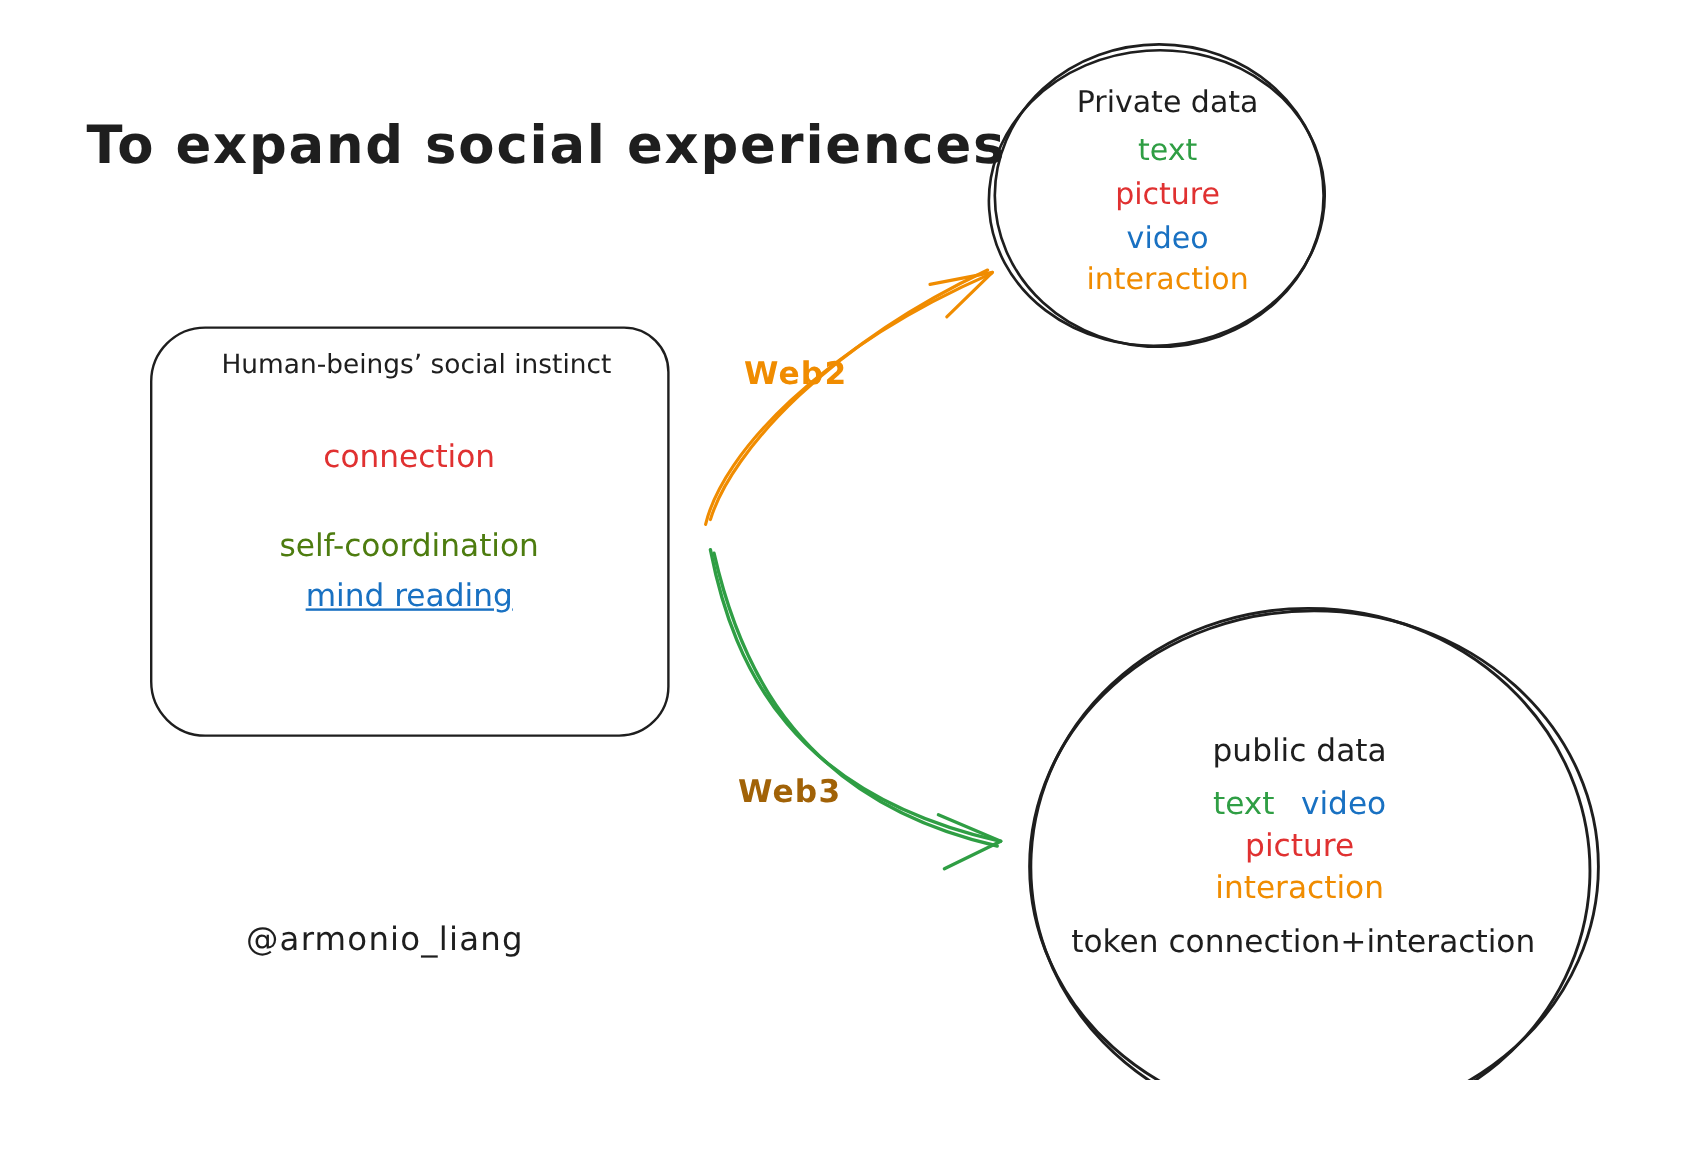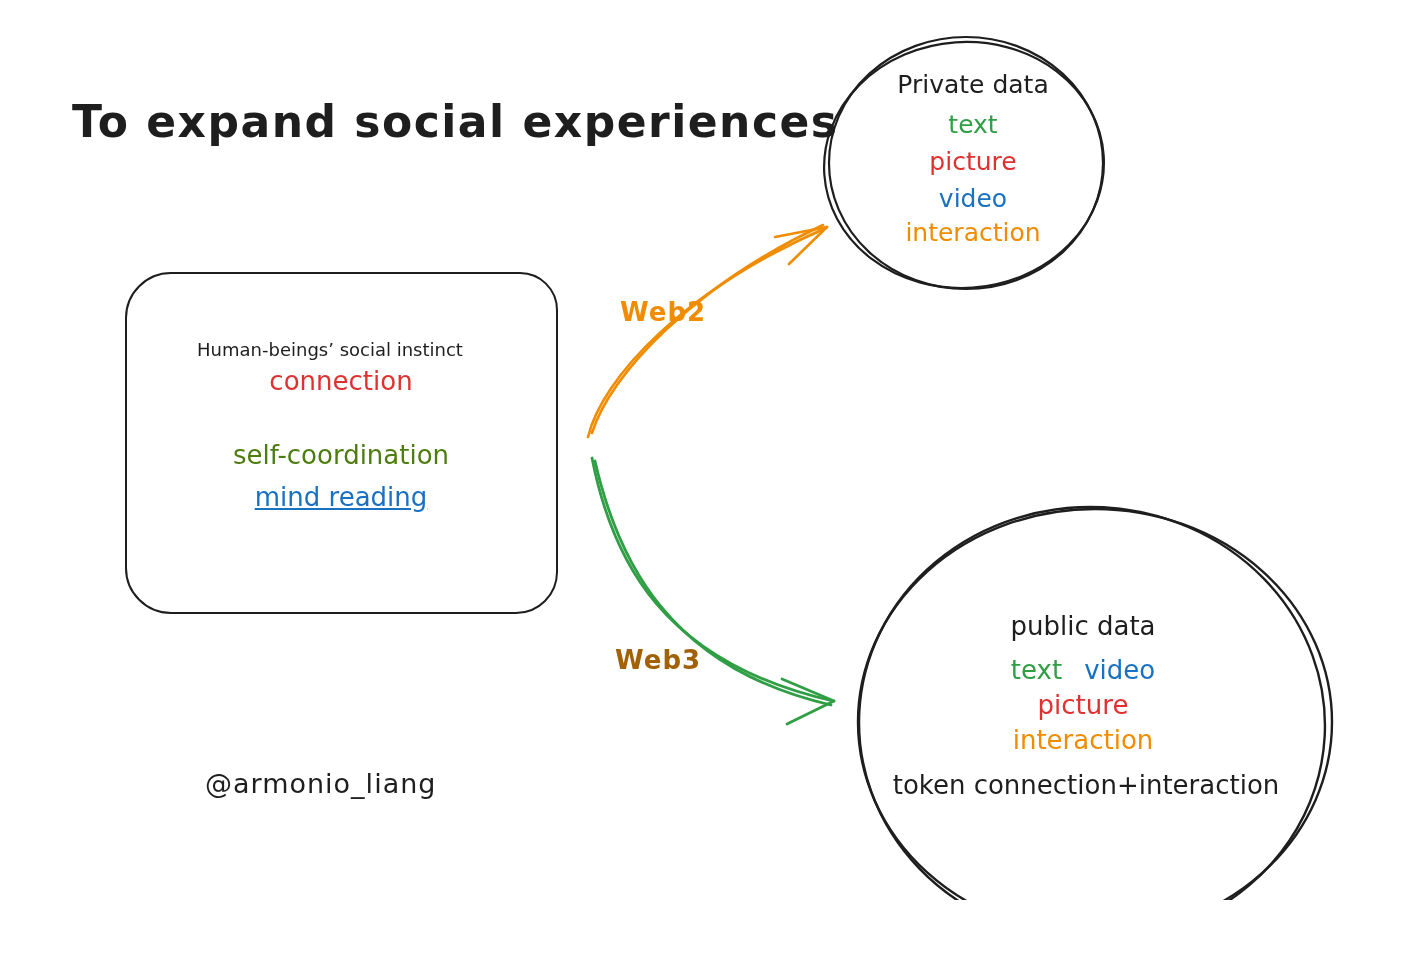--- a/index.html
+++ b/index.html
@@ -41,21 +41,21 @@
   .instinct-box {
     position: absolute;
     left: 125px;
     top: 272px;
     width: 433px;
     height: 342px;
     border: 2.5px solid #1e1e1e;
     border-radius: 46px 38px 42px 46px;
     box-sizing: border-box;
   }
-  .box-title { left: 330px; top: 292px; font-size: 18px; font-weight: 500; margin-top: 47px; }
+  .box-title { left: 347px; top: 292px; font-size: 22px; font-weight: 500; }
   .box-item  { font-size: 26px; font-weight: 500; left: 341px; text-align: right; }
   .item-connection { top: 366px; }
   .item-selfcoord  { top: 440px; }
   .item-mindread   { top: 482px; text-decoration: underline; }
 
   .arrow-label { font-size: 26px; font-weight: 600; letter-spacing: 1px; }
   .web2-label { left: 620px; top: 297px; }
   .web3-label { left: 615px; top: 645px; }
 
   .pc-title   { left: 973px; top: 70px;  font-size: 25px; font-weight: 500; }

